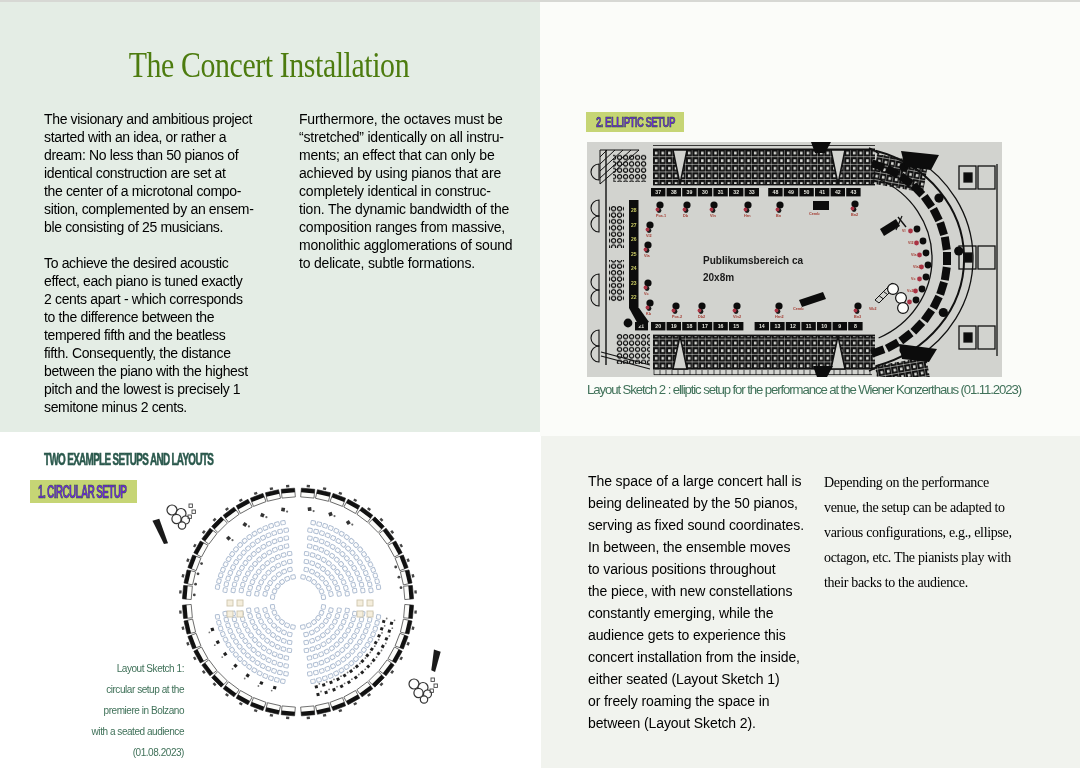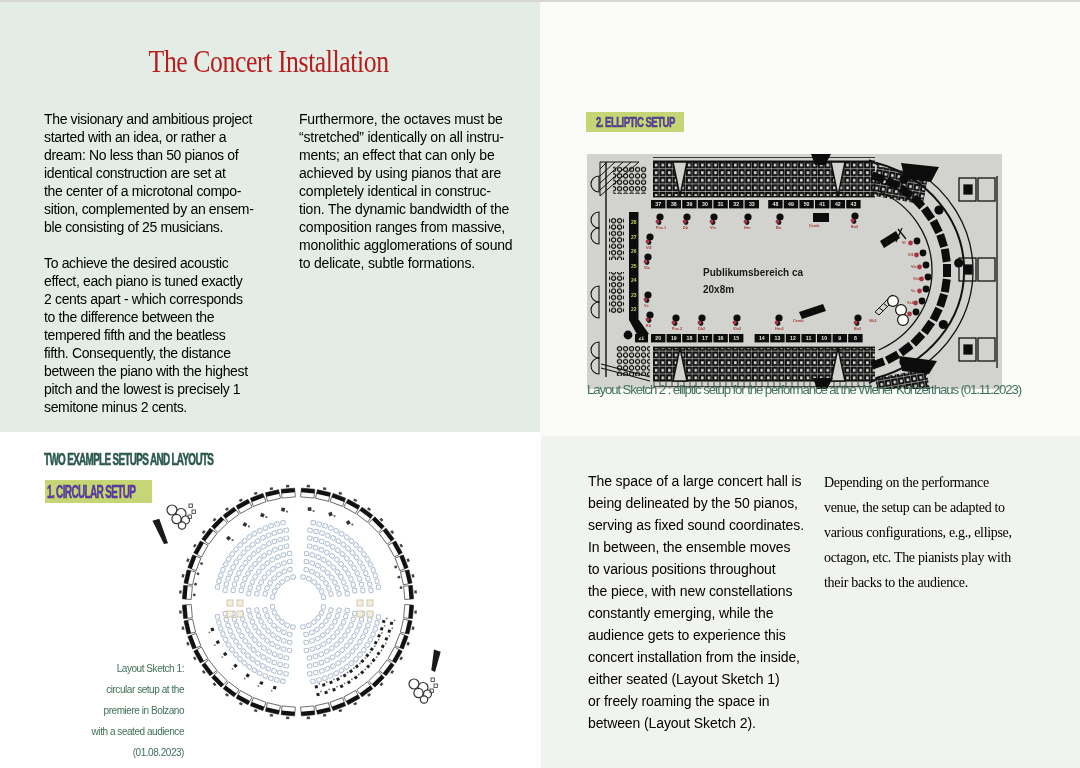--- a/index.html
+++ b/index.html
@@ -4,38 +4,38 @@
 <style>
   html,body{margin:0;padding:0;}
   body{width:1080px;height:768px;position:relative;background:#ffffff;overflow:hidden;
        font-family:"Liberation Sans",sans-serif;}
   .abs{position:absolute;}
   #topline{left:0;top:0;width:1080px;height:2px;background:#d7d8d4;}
   #panelGreen{left:0;top:2px;width:540px;height:430px;background:#e4ede5;}
   #panelTR{left:540px;top:2px;width:540px;height:434px;background:#fbfcf9;}
   #panelBR{left:541px;top:436px;width:539px;height:332px;background:#f1f3ee;}
   #title{left:44px;top:44px;width:450px;text-align:center;
-         font-family:"Liberation Serif",serif;font-size:31px;color:#b91c1c;
+         font-family:"Liberation Serif",serif;font-size:36px;color:#4d7c0f;
          letter-spacing:-0.5px;}
   .body{font-size:14px;line-height:18px;color:#000000;letter-spacing:-0.45px;}
   .cap{font-size:13.5px;line-height:15px;color:#41725a;letter-spacing:-0.9px;text-align:right;}
   .hdr{font-weight:bold;color:#2b594d;font-size:16.5px;letter-spacing:-1.1px;-webkit-text-stroke:0.6px #2b594d;
        transform:scaleX(0.60);transform-origin:left center;white-space:nowrap;}
   .lbl{background:#c6d575;color:#6d28d9;font-weight:bold;-webkit-text-stroke:0.5px #2e5c2e;
        display:flex;align-items:center;white-space:nowrap;}
   .lbl span{transform-origin:left center;display:inline-block;}
   #col1L{left:44px;top:110px;width:225px;letter-spacing:-0.35px;}
   #col2L{left:299px;top:110px;width:225px;letter-spacing:-0.2px;}
   #colBR1{left:588px;top:470px;width:240px;line-height:22px;letter-spacing:-0.1px;}
   #colBR2{left:824px;top:470px;width:240px;line-height:25px;letter-spacing:-0.32px;font-family:Liberation Serif, serif;}
   #lbl2{left:586px;top:112px;width:98px;height:20px;padding-left:10px;box-sizing:border-box;font-size:14.5px;letter-spacing:-0.8px;}
   #lbl2 span{transform:scaleX(0.66);}
   #cap2{left:587px;top:382px;white-space:nowrap;font-size:13.2px;letter-spacing:-1.1px;}
   #hdr1{left:44px;top:450px;}
-  #lbl1{left:45px;top:480px;width:107px;height:23px;padding-left:2px;padding-top:2px;box-sizing:border-box;font-size:17.5px;letter-spacing:-1.2px;}
+  #lbl1{left:30px;top:480px;width:107px;height:23px;padding-left:8px;padding-top:2px;box-sizing:border-box;font-size:17.5px;letter-spacing:-1.2px;}
   #lbl1 span{transform:scaleX(0.575);}
   #cap1{left:44px;top:658px;width:140px;font-size:10px;line-height:21px;letter-spacing:-0.45px;}
 </style>
 </head>
 <body>
 <div class="abs" id="topline"></div>
 <div class="abs" id="panelGreen"></div>
 <div class="abs" id="panelTR"></div>
 <div class="abs" id="panelBR"></div>
 
@@ -66,21 +66,21 @@
 completely identical in construc-<br>
 tion. The dynamic bandwidth of the<br>
 composition ranges from massive,<br>
 monolithic agglomerations of sound<br>
 to delicate, subtle formations.</div>
 
 <div class="abs lbl" id="lbl2">
     <span>2. ELLIPTIC SETUP</span>
   </div>
 
-<div class="abs" id="plan" style="left:587px;top:154px;width:415px;height:235px;background:#d3d4d0;"><svg width="415" height="235" viewBox="0 0 415 235">
+<div class="abs" id="plan" style="left:587px;top:142px;width:415px;height:235px;background:#d3d4d0;"><svg width="415" height="235" viewBox="0 0 415 235">
       <defs>
         <pattern id="st" width="6.6" height="7.6" patternUnits="userSpaceOnUse">
           <rect x="0" y="0" width="6.2" height="7" fill="#111"></rect>
           <rect x="1.9" y="2.1" width="2.5" height="2.8" fill="#d8d9d5"></rect>
         </pattern>
         <pattern id="st2" width="6" height="6.4" patternUnits="userSpaceOnUse">
           <circle cx="2.6" cy="2.7" r="2.1" fill="none" stroke="#111" stroke-width="1.2"></circle>
         </pattern>
       </defs>
       <rect width="415" height="235" fill="#d2d3cf"></rect>

